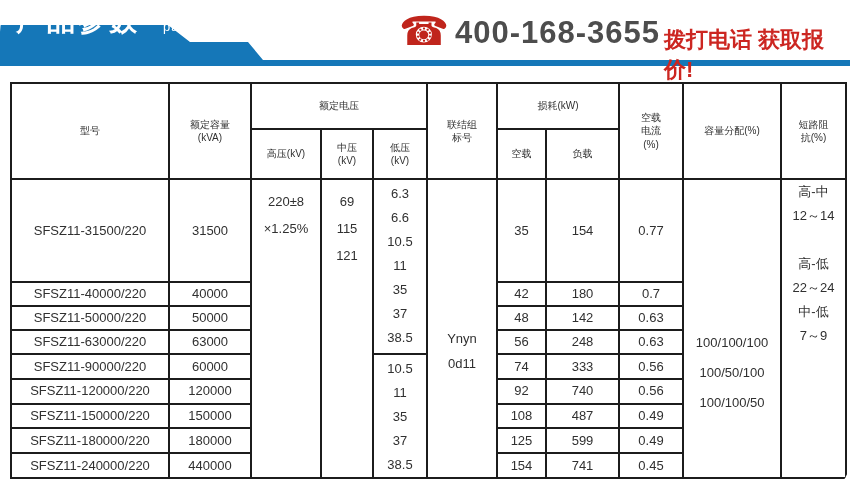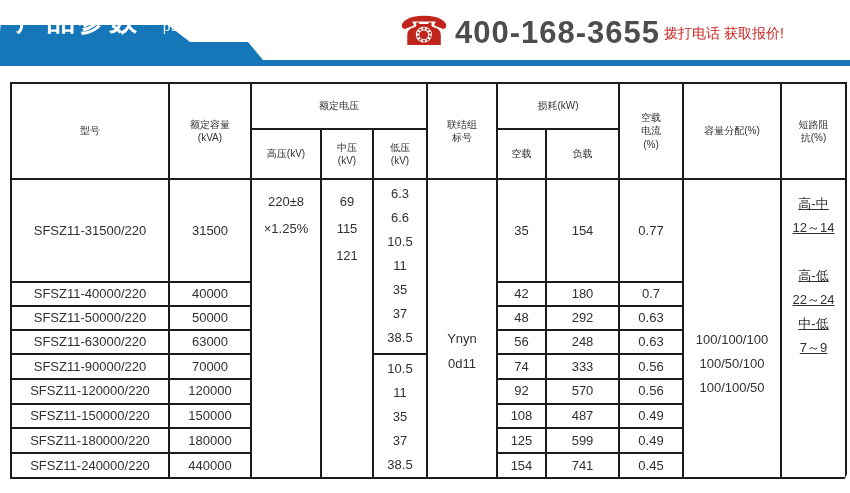--- a/index.html
+++ b/index.html
@@ -18,41 +18,41 @@
   
   .blue-rule{position:absolute;left:0;top:60px;width:850px;height:6px;background:var(--accent-blue);}
   .banner{position:absolute;left:0;top:25px;width:270px;height:41px;background:var(--accent-blue);
           clip-path:polygon(0 0,168px 0,190px 17px,248px 17px,268px 41px,0 41px);}
   .banner-title{position:absolute;left:16px;top:2px;color:#ffffff;font-size:28px;font-weight:bold;letter-spacing:3px;}
   .banner-sub{position:absolute;left:163px;top:19px;color:#ffffff;font-size:13px;letter-spacing:1px;}
 
   
   .phone-icon{position:absolute;left:399px;top:8px;font-size:40px;line-height:46px;color:var(--phone-red);}
   .phone-number{position:absolute;left:455px;top:15px;font-size:31px;font-weight:bold;color:var(--phone-gray);letter-spacing:1px;}
-  .phone-cta{position:absolute;left:664px;top:25px;font-size:14px;font-weight:normal;color:var(--cta-red);}
+  .phone-cta{position:absolute;left:664px;top:25px;font-size:22px;font-weight:bold;color:var(--cta-red);}
 
   
   .spec-table{position:absolute;left:10px;top:82px;width:835px;border-collapse:collapse;table-layout:fixed;}
   .spec-table th,.spec-table td{
     border:2px solid var(--border-dark);
     text-align:center;vertical-align:middle;
     color:var(--text);font-size:13px;font-weight:normal;
     white-space:pre-line;line-height:1.35;
     overflow:hidden;padding:0;
   }
   .spec-table th{font-size:10px;}
   .row-h1{height:46px;}
   .row-h2{height:50px;}
   .row-tall{height:103px;}
   .row-std{height:24px;}
   td.cell-hv,td.cell-mv{vertical-align:top;padding-top:8px;line-height:27px;}
   td.cell-lv-top,td.cell-lv-bottom{vertical-align:top;padding-top:2px;line-height:24px;margin-top:12px;}
   td.cell-vector{vertical-align:top;padding-top:146px;line-height:25px;}
-  td.cell-capdist{vertical-align:top;padding-top:148px;line-height:24px;}
-  td.cell-sci{vertical-align:top;padding-top:12px;line-height:24px;text-decoration:underline;}
+  td.cell-capdist{vertical-align:top;padding-top:148px;line-height:30px;}
+  td.cell-sci{vertical-align:top;padding-top:0;line-height:24px;}
 </style>
 </head>
 <body>
 
 <div class="page">
 
   <div class="blue-rule"></div>
 
   <div class="banner"></div>
   <div class="banner-title">产品参数</div>
@@ -137,47 +137,47 @@
       <td>SFSZ11-40000/220</td>
       <td>40000</td>
       <td>42</td>
       <td>180</td>
       <td>0.7</td>
     </tr>
     <tr class="row-std">
       <td>SFSZ11-50000/220</td>
       <td>50000</td>
       <td>48</td>
-      <td>292</td>
+      <td>142</td>
       <td>0.63</td>
     </tr>
     <tr class="row-std">
       <td>SFSZ11-63000/220</td>
       <td>63000</td>
       <td>56</td>
       <td>248</td>
       <td>0.63</td>
     </tr>
     <tr class="row-std">
       <td>SFSZ11-90000/220</td>
-      <td>70000</td>
+      <td>60000</td>
       <td rowspan="5" class="cell-lv-bottom">10.5
 11
 35
 37
 38.5</td>
       <td>74</td>
       <td>333</td>
       <td>0.56</td>
     </tr>
     <tr class="row-std">
       <td>SFSZ11-120000/220</td>
       <td>120000</td>
       <td>92</td>
-      <td>570</td>
+      <td>740</td>
       <td>0.56</td>
     </tr>
     <tr class="row-std">
       <td>SFSZ11-150000/220</td>
       <td>150000</td>
       <td>108</td>
       <td>487</td>
       <td>0.49</td>
     </tr>
     <tr class="row-std">

